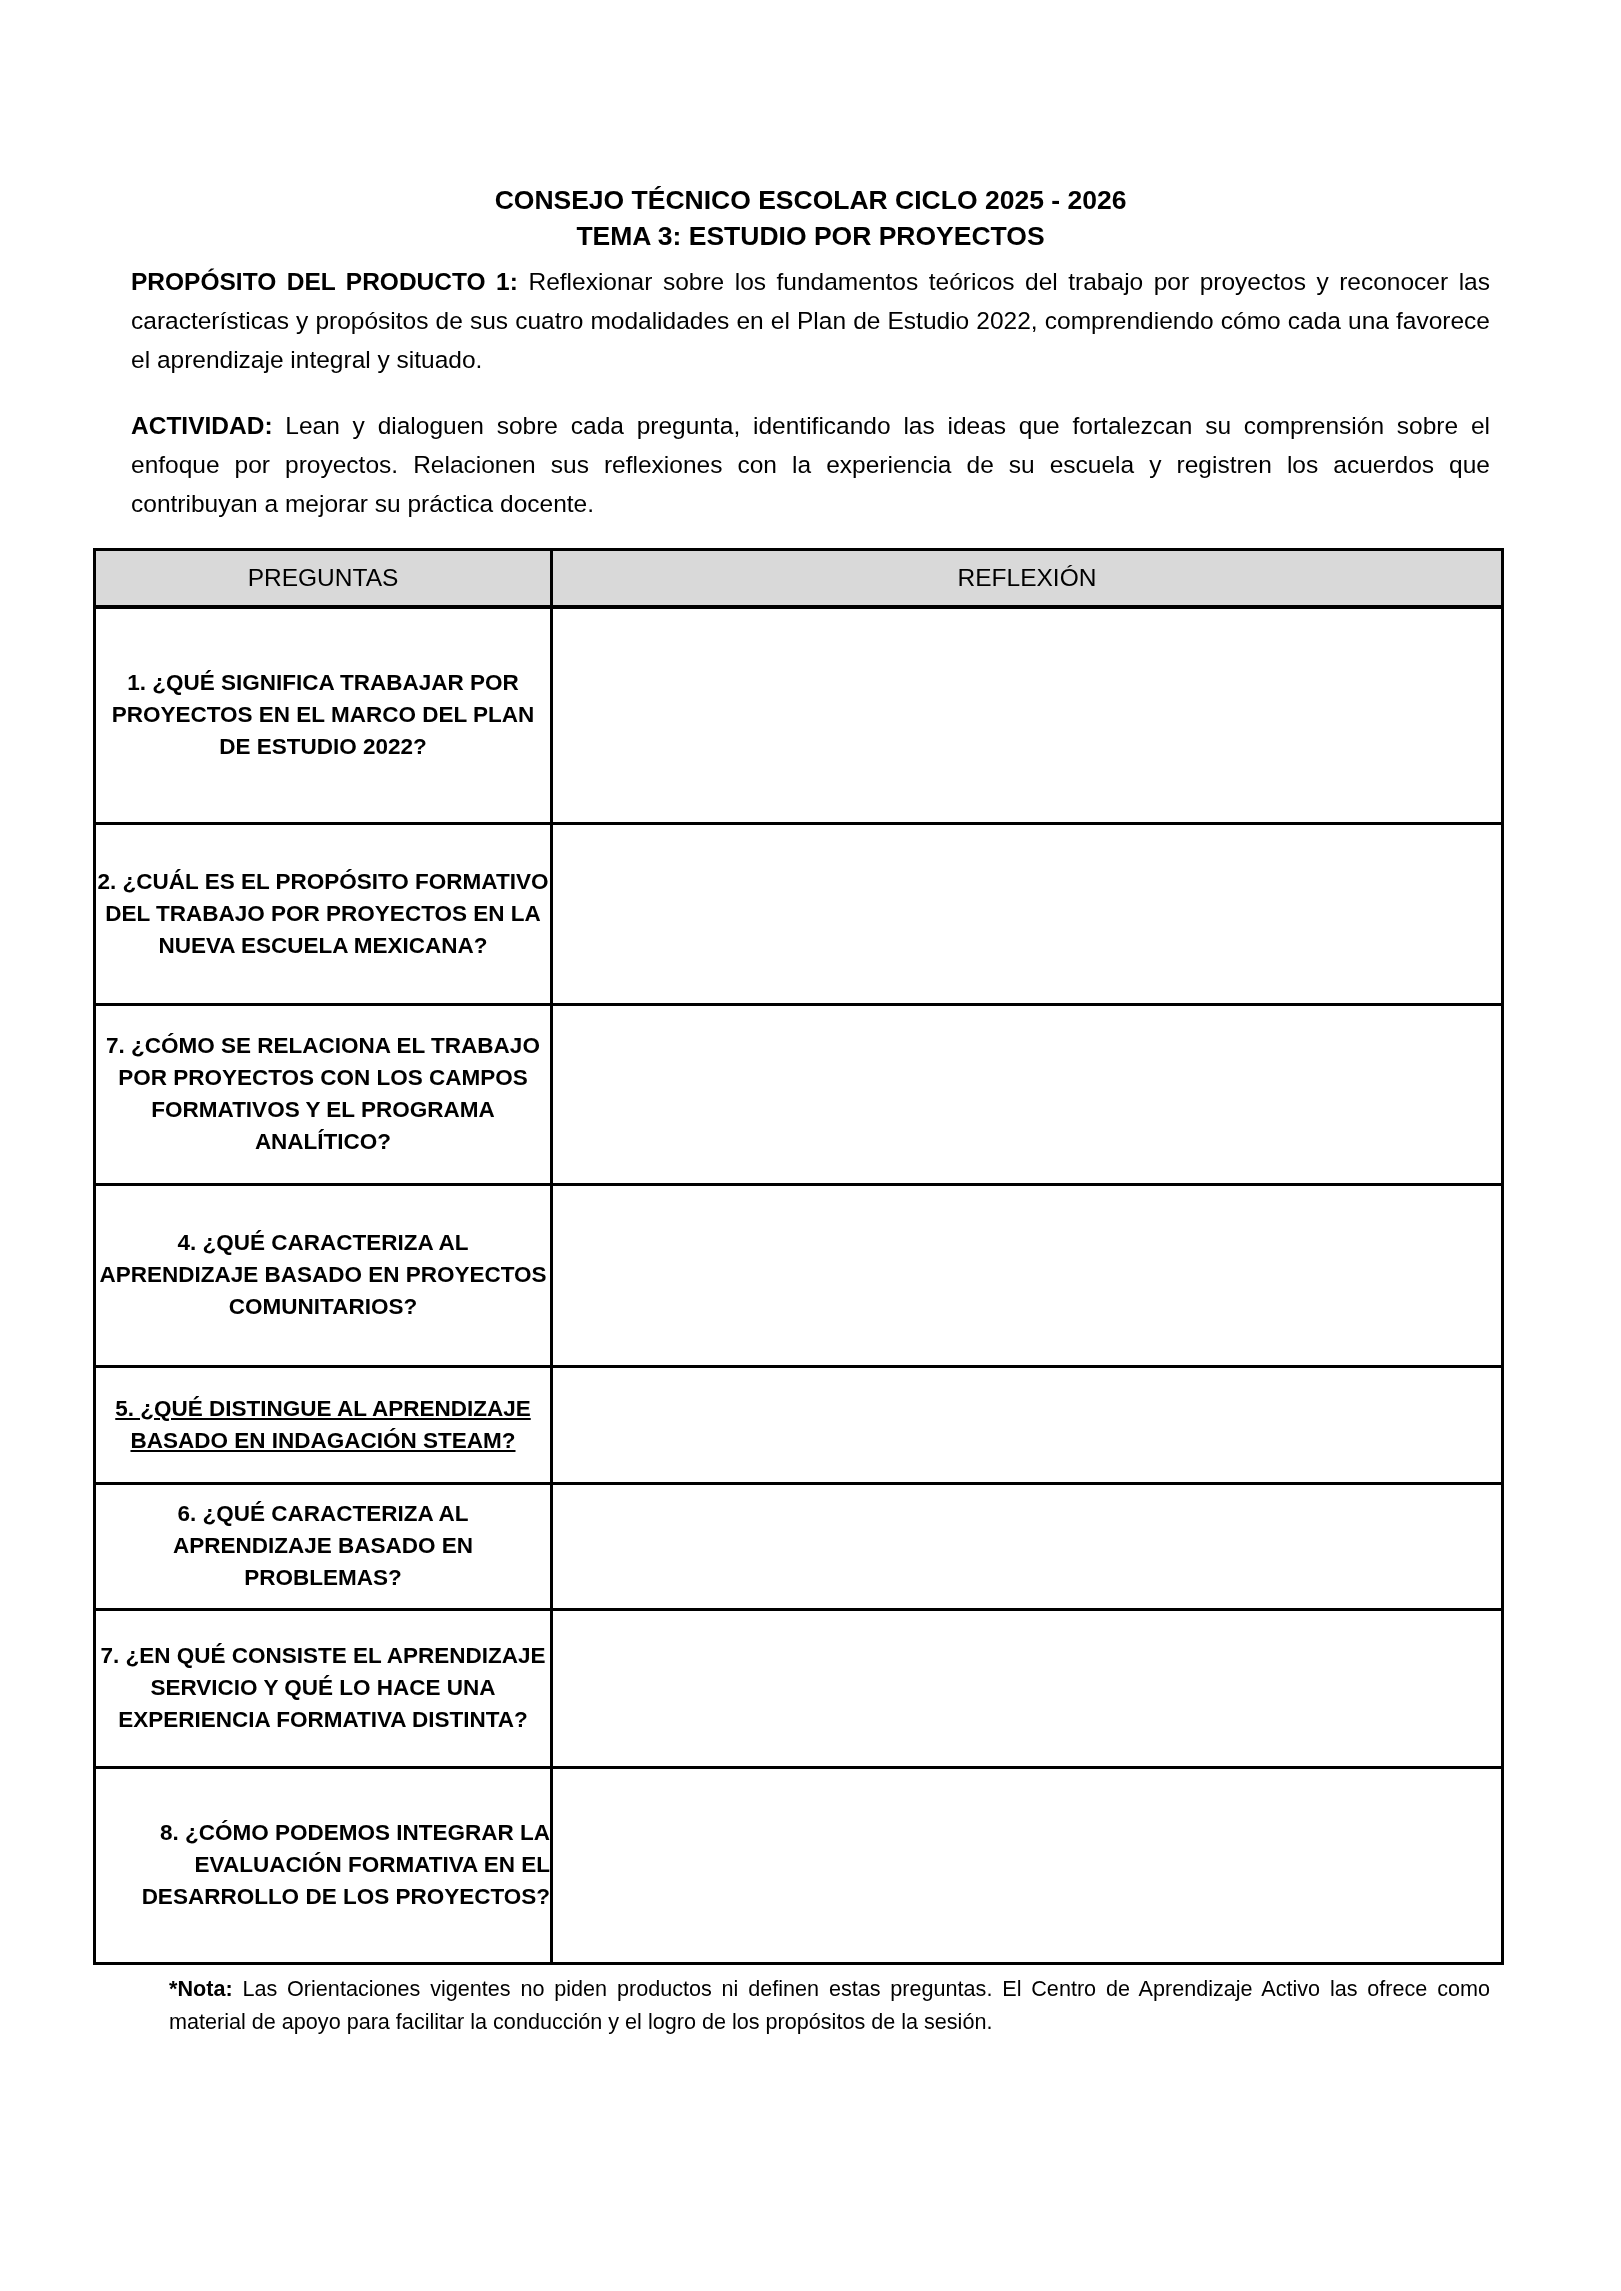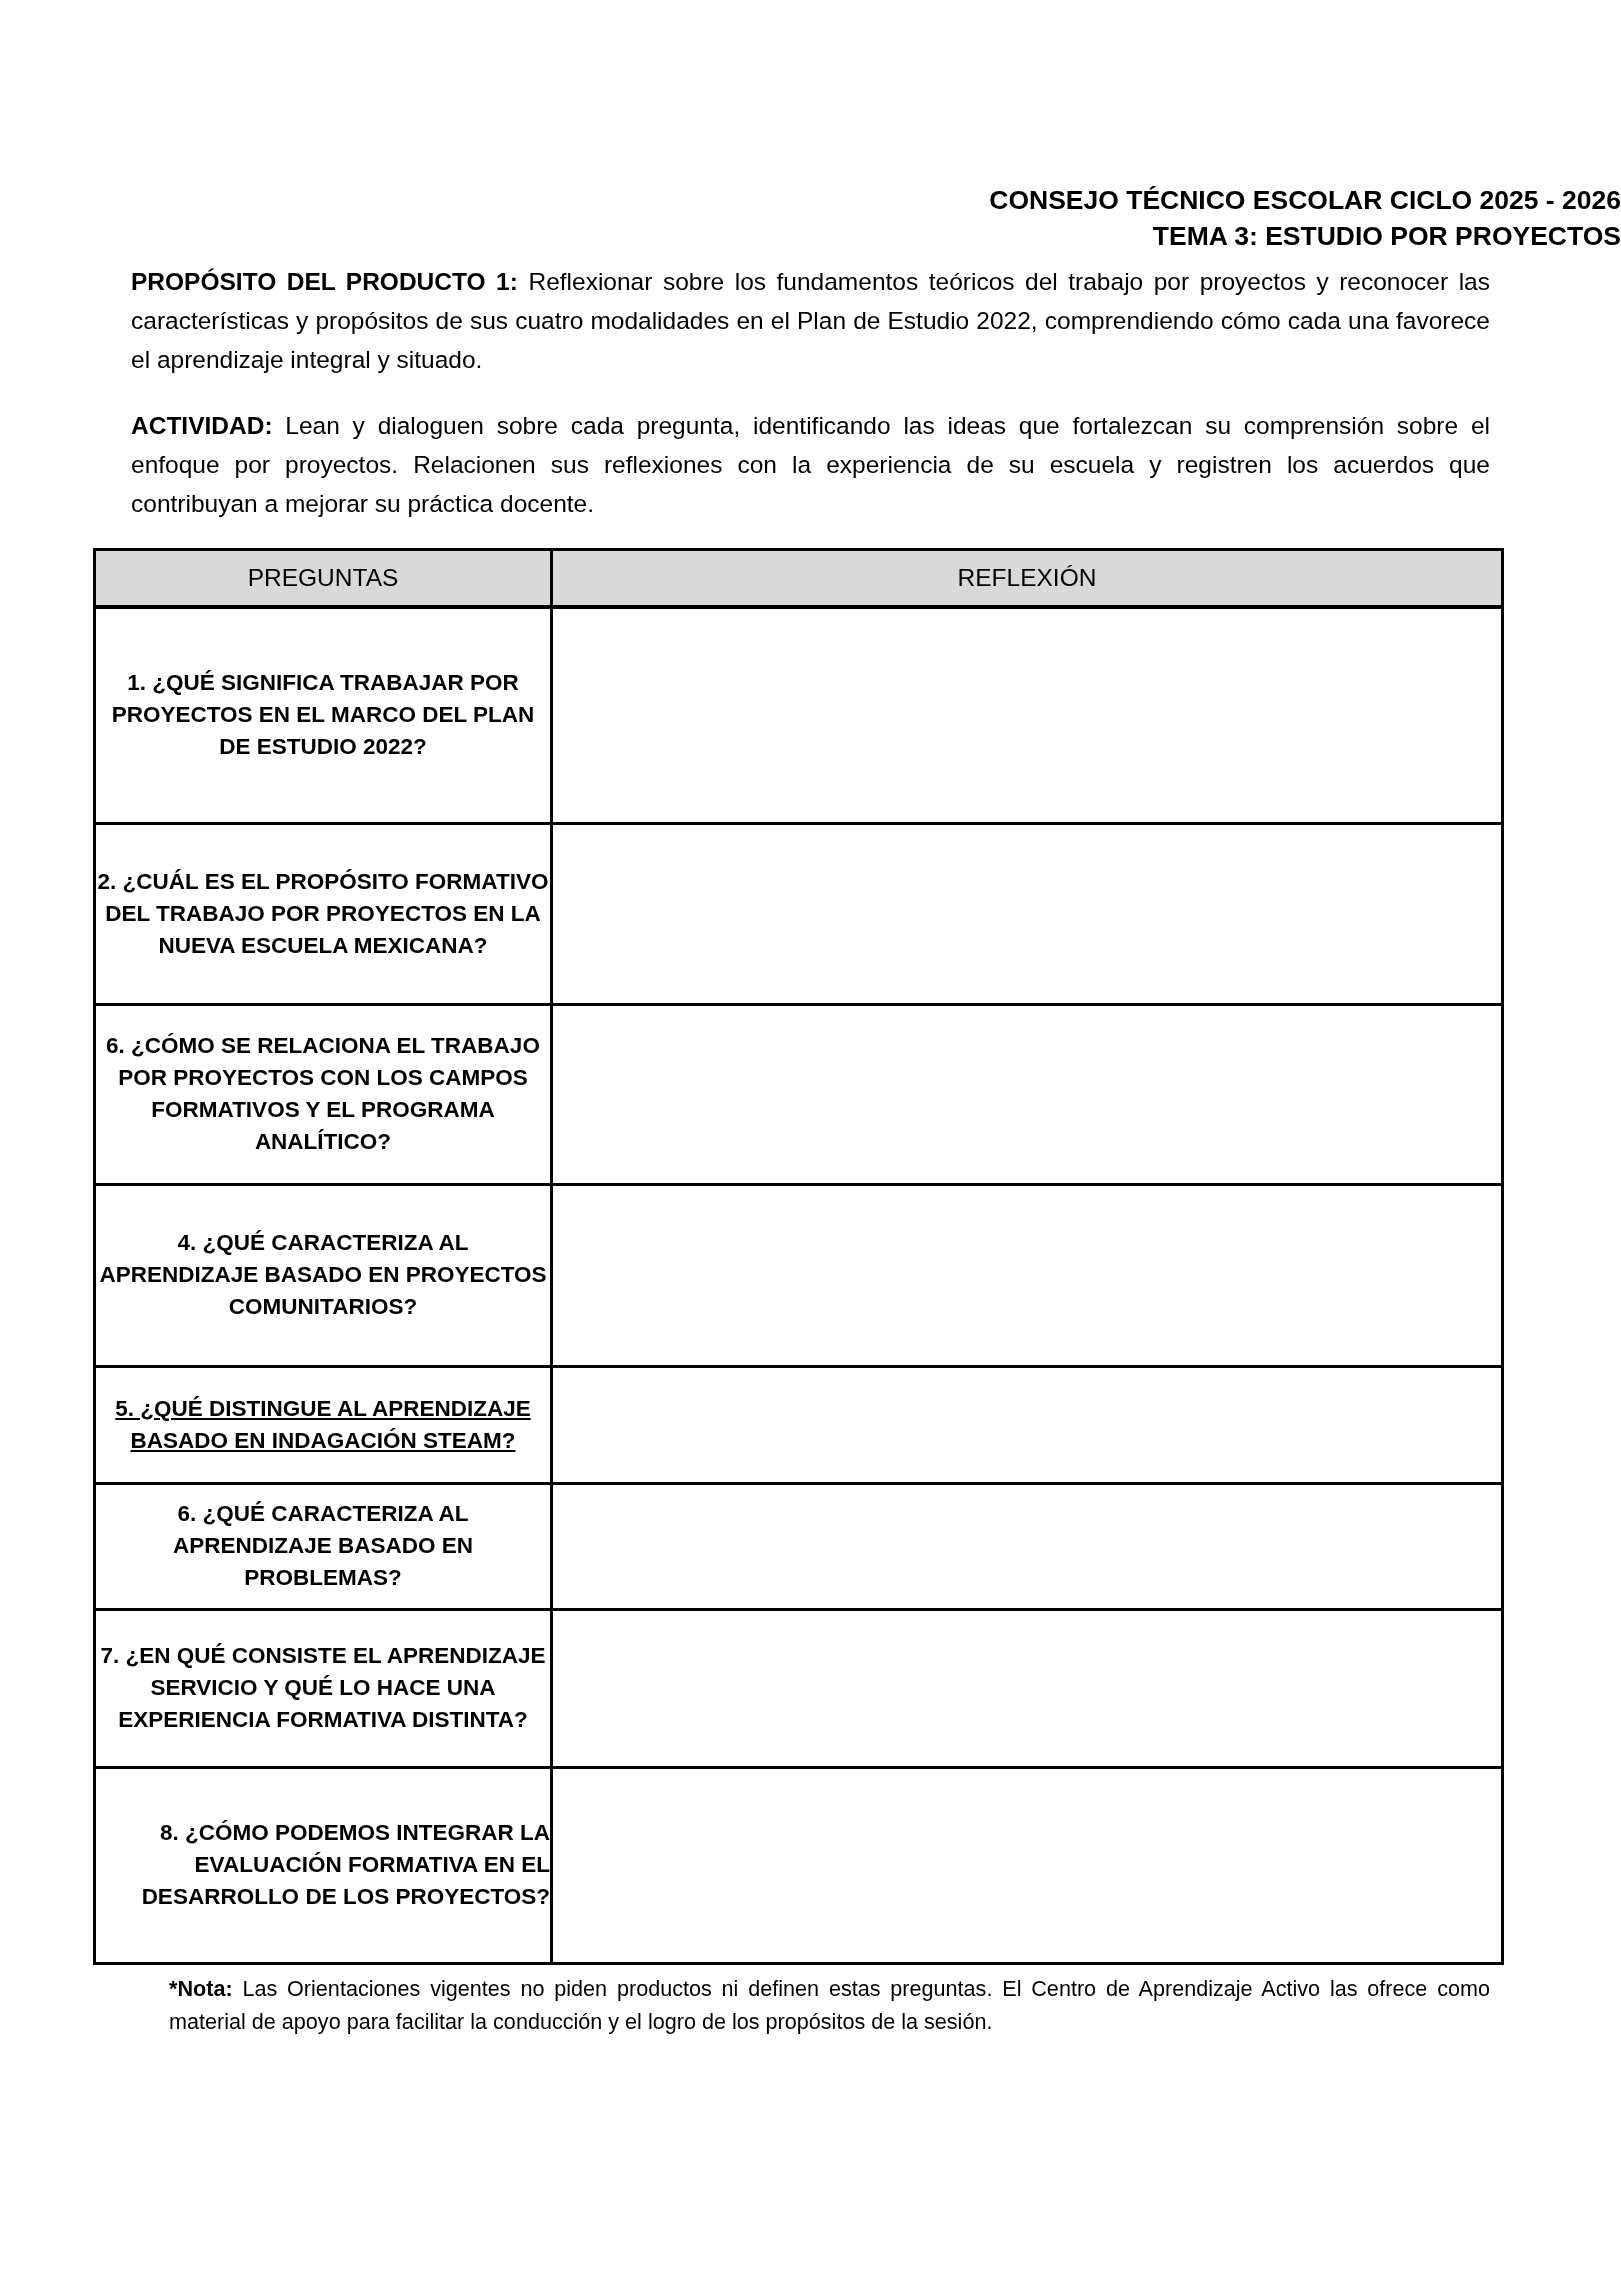--- a/index.html
+++ b/index.html
@@ -15,21 +15,21 @@
     position: relative;
   }
   .page {
     width: 1621px;
     height: 2292px;
     overflow: hidden;
     background: #ffffff;
   }
   .title-block {
     margin-top: 182px;
-    text-align: right;
+    text-align: center;
     font-weight: bold;
     font-size: 26.5px;
     line-height: 36px;
   }
   .para {
     margin-left: 131px;
     margin-right: 131px;
     font-size: 24.5px;
     line-height: 39px;
     text-align: justify;
@@ -118,21 +118,21 @@
     <tbody>
       <tr class="r1">
         <td class="q-cell">1. ¿QUÉ SIGNIFICA TRABAJAR POR PROYECTOS EN EL MARCO DEL PLAN DE ESTUDIO 2022?</td>
         <td class="r-cell"></td>
       </tr>
       <tr class="r2">
         <td class="q-cell">2. ¿CUÁL ES EL PROPÓSITO FORMATIVO DEL TRABAJO POR PROYECTOS EN LA NUEVA ESCUELA MEXICANA?</td>
         <td class="r-cell"></td>
       </tr>
       <tr class="r3">
-        <td class="q-cell">6. ¿CÓMO SE RELACIONA EL TRABAJO POR PROYECTOS CON LOS CAMPOS FORMATIVOS Y EL PROGRAMA ANALÍTICO?</td>
+        <td class="q-cell">7. ¿CÓMO SE RELACIONA EL TRABAJO POR PROYECTOS CON LOS CAMPOS FORMATIVOS Y EL PROGRAMA ANALÍTICO?</td>
         <td class="r-cell"></td>
       </tr>
       <tr class="r4">
         <td class="q-cell">4. ¿QUÉ CARACTERIZA AL APRENDIZAJE BASADO EN PROYECTOS COMUNITARIOS?</td>
         <td class="r-cell"></td>
       </tr>
       <tr class="r5">
         <td class="q-cell">5. ¿QUÉ DISTINGUE AL APRENDIZAJE BASADO EN INDAGACIÓN STEAM?</td>
         <td class="r-cell"></td>
       </tr>

